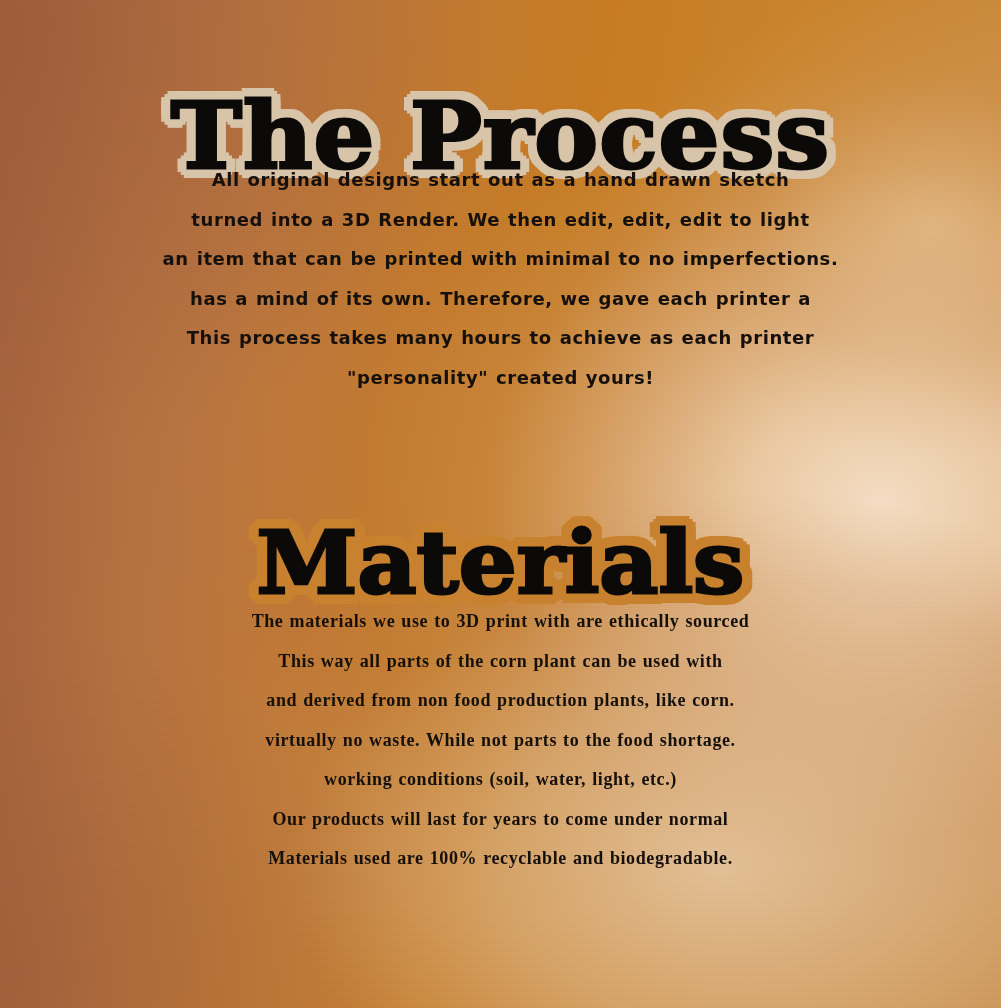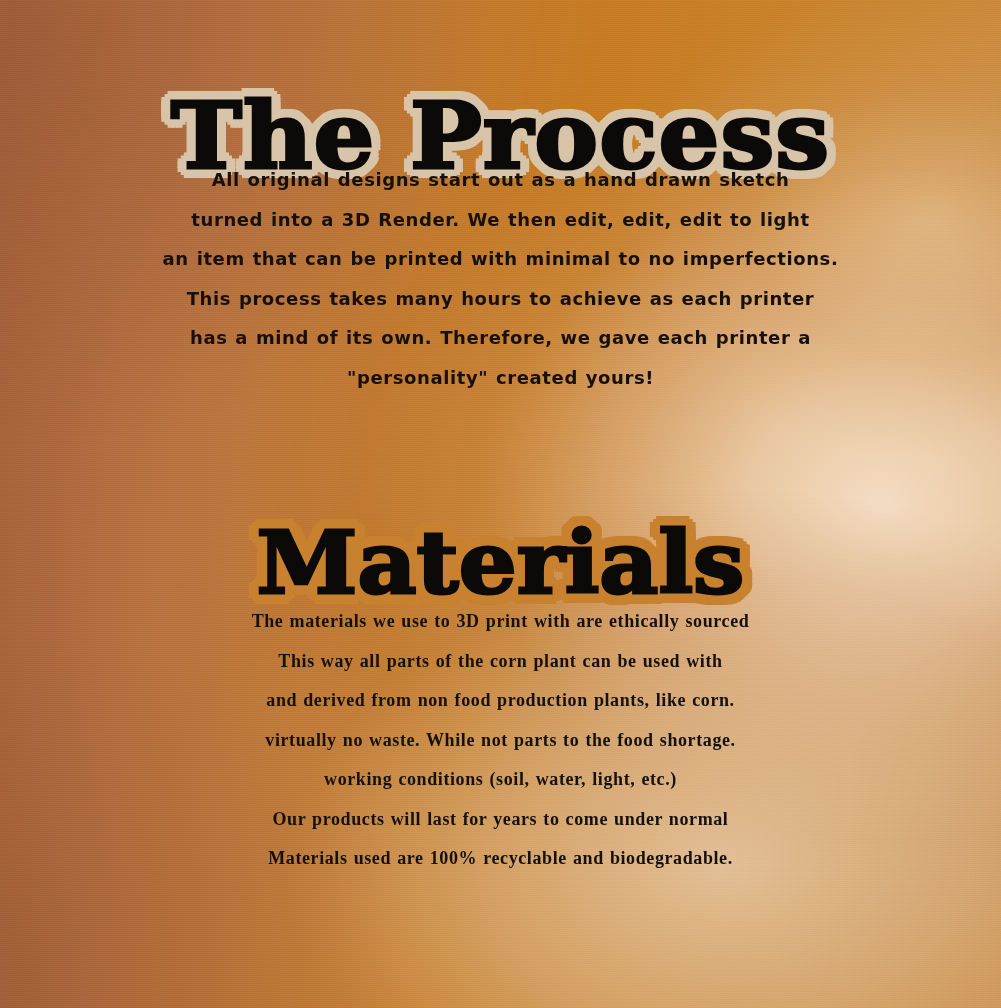--- a/index.html
+++ b/index.html
@@ -181,22 +181,22 @@
   <div class="bg-layer bg-grain"></div>
 
   <div class="content">
 
     <h1 class="heading" id="heading-process">The Process</h1>
 
     <div class="body-block" id="body-process">
       <span class="line">All original designs start out as a hand drawn sketch</span>
       <span class="line">turned into a  3D Render.  We then edit, edit, edit to light</span>
       <span class="line">an item that can be printed with minimal to no imperfections.</span>
+      <span class="line">has a mind of its own. Therefore, we gave each printer a</span>
       <span class="line">This process takes many hours to achieve as each printer</span>
-      <span class="line">has a mind of its own. Therefore, we gave each printer a</span>
       <span class="line">"personality" created yours!</span>
     </div>
 
     <h1 class="heading" id="heading-materials">Materials</h1>
 
     <div class="body-block" id="body-materials">
       <span class="line">The materials we use to 3D print with are ethically sourced</span>
       <span class="line">This way all parts of the corn plant can be used with</span>
       <span class="line">and derived from non food production plants, like corn.</span>
       <span class="line">virtually no waste. While not parts to the food shortage.</span>

